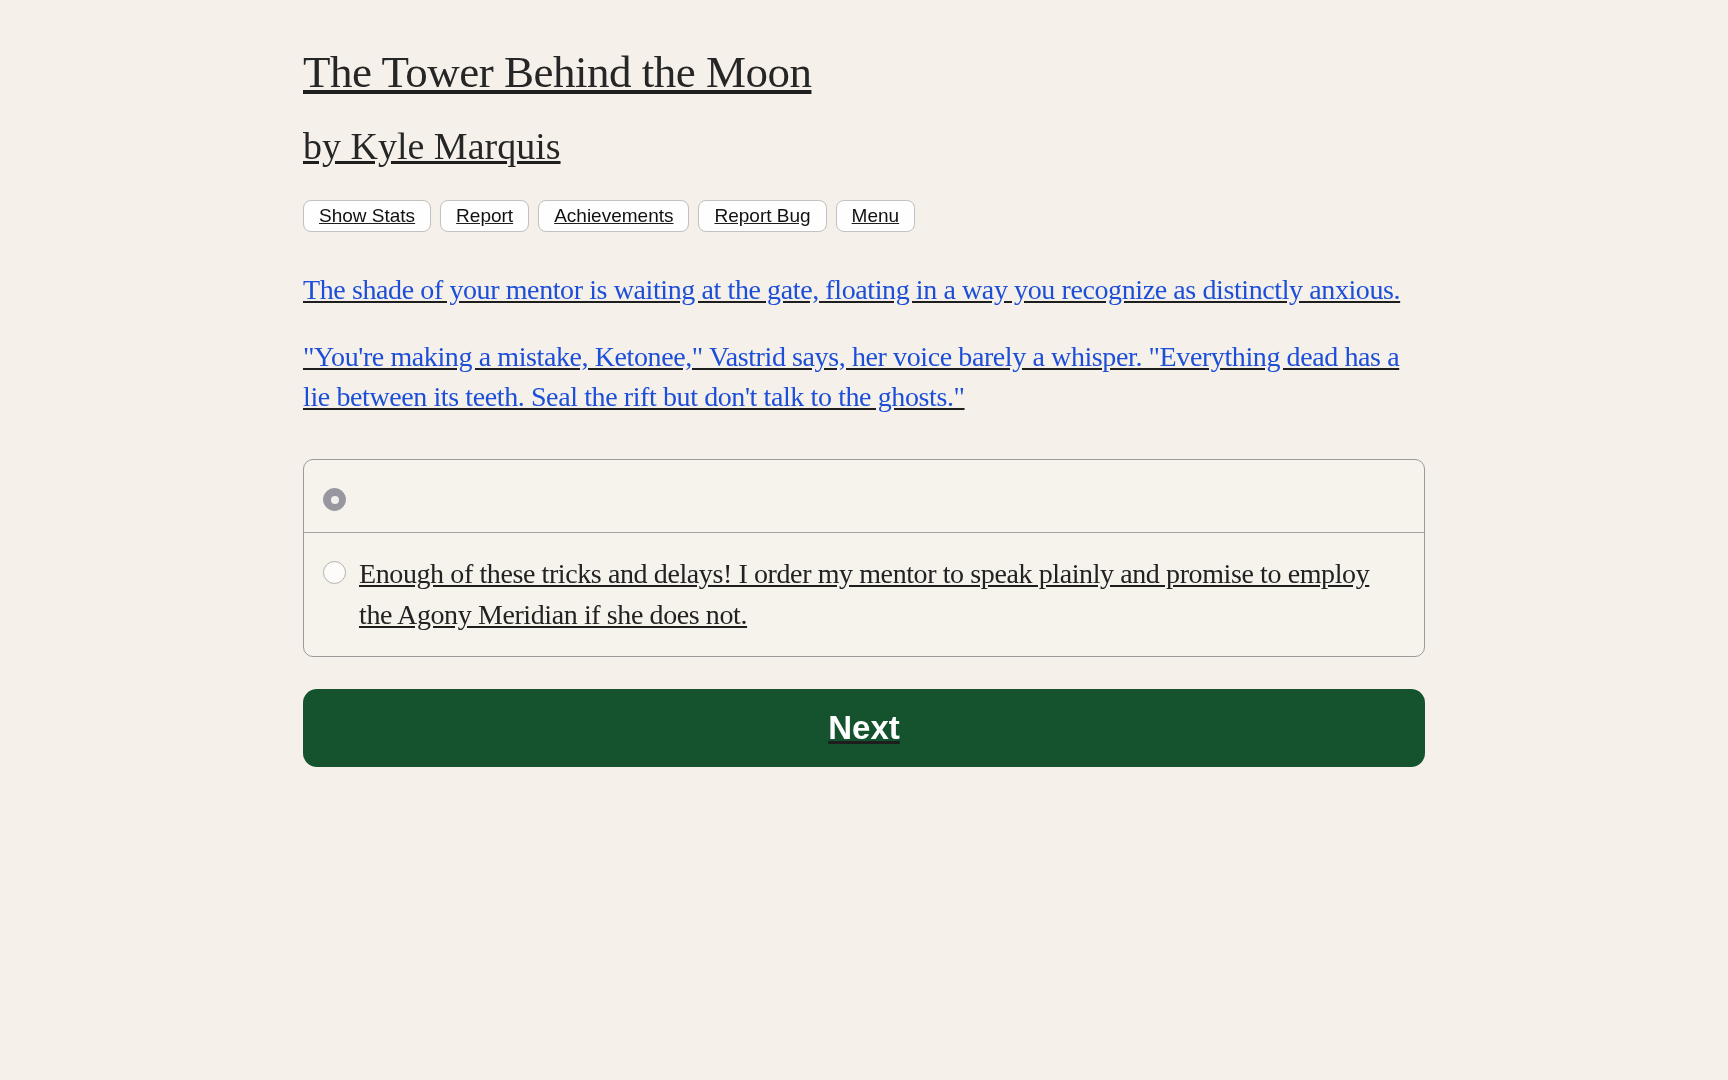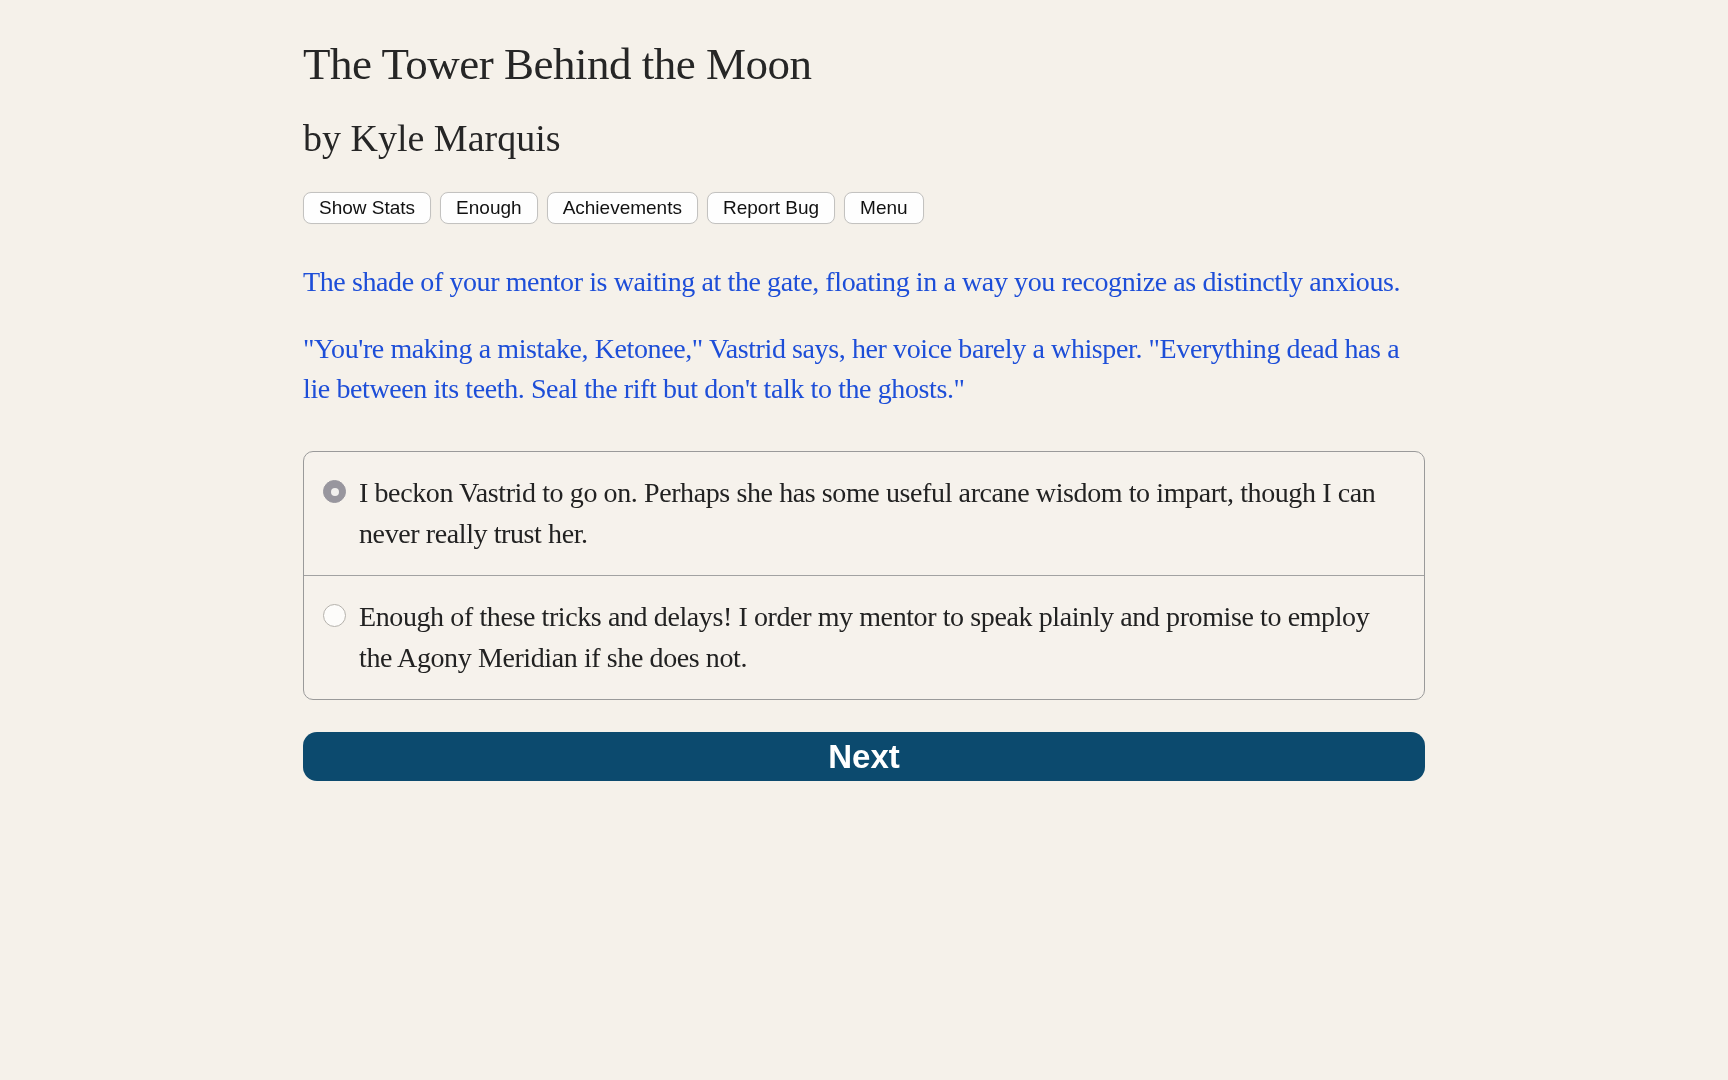--- a/index.html
+++ b/index.html
@@ -11,24 +11,25 @@
     background: #f5f1ea;
   }
   .page {
     width: 1728px;
     height: 1080px;
     background: #f5f1ea;
     position: relative;
   }
   .content {
     width: 1122px;
-    margin: 4px auto;
+    margin: 12px auto;
     padding-top: 34px;
     font-family: "Liberation Serif", serif;
     color: #1e1e1e;
+    text-decoration: underline;
   }
   .title {
     font-family: "Liberation Serif", serif;
     font-weight: 400;
     font-size: 45px;
     letter-spacing: -0.5px;
     margin: 0 0 26px 0;
     color: #262626;
   }
   .author {
@@ -108,57 +109,56 @@
   .opt-text {
     font-size: 28px;
     line-height: 41px;
     letter-spacing: -0.4px;
     color: #222;
   }
   .next-btn {
     display: block;
     width: 100%;
     margin-top: 32px;
-    height: 49px;
-    background: #0c4a6e;
+    height: 78px;
+    background: #14532d;
     border: none;
     border-radius: 14px;
     color: #ffffff;
     font-family: "Liberation Sans", sans-serif;
     font-weight: 700;
     font-size: 33px;
     cursor: pointer;
   }
 </style>
 </head>
 <body>
 
 <div class="page">
   <div class="content">
 
     <h1 class="title">The Tower Behind the Moon</h1>
     <h2 class="author">by Kyle Marquis</h2>
 
     <div class="toolbar">
       <button class="tb-btn">Show Stats</button>
-      <button class="tb-btn">Enough</button>
+      <button class="tb-btn">Report</button>
       <button class="tb-btn">Achievements</button>
       <button class="tb-btn">Report Bug</button>
       <button class="tb-btn">Menu</button>
     </div>
 
     <div class="story">
       <p>The shade of your mentor is waiting at the gate, floating in a way you recognize as distinctly anxious.</p>
       <p>"You're making a mistake, Ketonee," Vastrid says, her voice barely a whisper. "Everything dead has a lie between its teeth. Seal the rift but don't talk to the ghosts."</p>
     </div>
 
     <div class="choices">
       <label class="option">
         <span class="radio selected"></span>
-        <span class="opt-text">I beckon Vastrid to go on. Perhaps she has some useful arcane wisdom to impart, though I can never really trust her.</span>
       </label>
       <label class="option">
         <span class="radio"></span>
         <span class="opt-text">Enough of these tricks and delays! I order my mentor to speak plainly and promise to employ the Agony Meridian if she does not.</span>
       </label>
     </div>
 
     <button class="next-btn">Next</button>
 
   </div>

